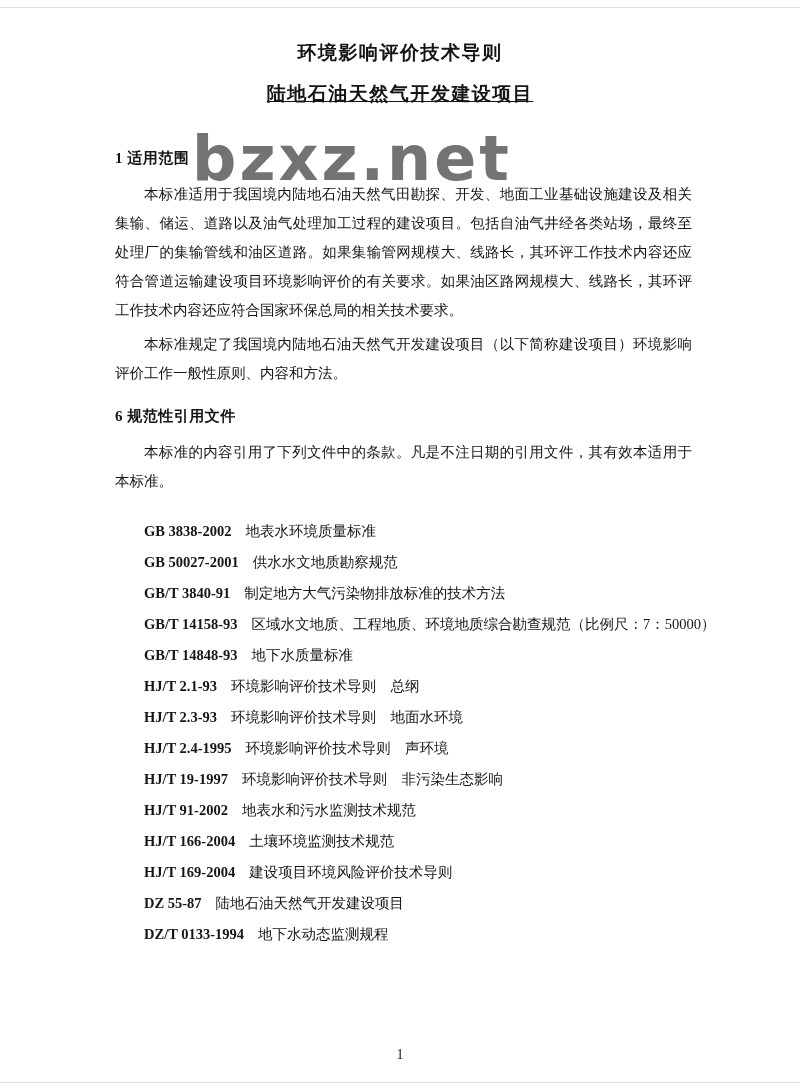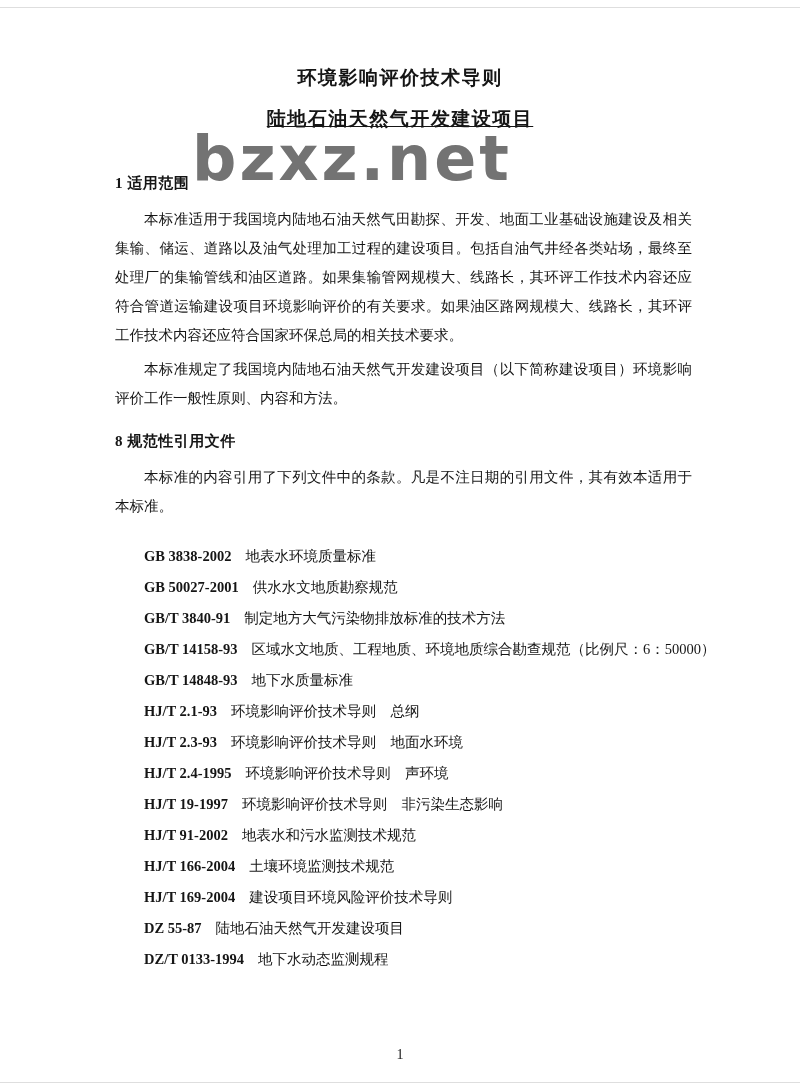--- a/index.html
+++ b/index.html
@@ -32,21 +32,21 @@
     font-size: 62px;
     letter-spacing: 3px;
     color: #737373;
     user-select: none;
   }
 
   .titles {
     position: relative;
     z-index: 1;
     text-align: center;
-    padding-top: 68px;
+    padding-top: 43px;
   }
   .title-line {
     font-size: 19px;
     font-weight: bold;
     letter-spacing: 1.5px;
     line-height: 1;
   }
   .title-line + .title-line { margin-top: 22px; text-decoration: underline; }
 
   .content {
@@ -106,28 +106,28 @@
   <div class="titles">
     <div class="title-line">环境影响评价技术导则</div>
     <div class="title-line">陆地石油天然气开发建设项目</div>
   </div>
 
   <div class="content">
     <div class="section-heading">1 适用范围</div>
     <p class="para">本标准适用于我国境内陆地石油天然气田勘探、开发、地面工业基础设施建设及相关集输、储运、道路以及油气处理加工过程的建设项目。包括自油气井经各类站场，最终至处理厂的集输管线和油区道路。如果集输管网规模大、线路长，其环评工作技术内容还应符合管道运输建设项目环境影响评价的有关要求。如果油区路网规模大、线路长，其环评工作技术内容还应符合国家环保总局的相关技术要求。</p>
     <p class="para">本标准规定了我国境内陆地石油天然气开发建设项目（以下简称建设项目）环境影响评价工作一般性原则、内容和方法。</p>
 
-    <div class="section-heading second">8 规范性引用文件</div>
+    <div class="section-heading second">6 规范性引用文件</div>
     <p class="para">本标准的内容引用了下列文件中的条款。凡是不注日期的引用文件，其有效本适用于本标准。</p>
 
     <ul class="refs">
       <li><span class="code">GB 3838-2002</span><span>地表水环境质量标准</span></li>
       <li><span class="code">GB 50027-2001</span><span>供水水文地质勘察规范</span></li>
       <li><span class="code">GB/T 3840-91</span><span>制定地方大气污染物排放标准的技术方法</span></li>
-      <li><span class="code">GB/T 14158-93</span><span>区域水文地质、工程地质、环境地质综合勘查规范（比例尺：6：50000）</span></li>
+      <li><span class="code">GB/T 14158-93</span><span>区域水文地质、工程地质、环境地质综合勘查规范（比例尺：7：50000）</span></li>
       <li><span class="code">GB/T 14848-93</span><span>地下水质量标准</span></li>
       <li><span class="code">HJ/T 2.1-93</span><span>环境影响评价技术导则　总纲</span></li>
       <li><span class="code">HJ/T 2.3-93</span><span>环境影响评价技术导则　地面水环境</span></li>
       <li><span class="code">HJ/T 2.4-1995</span><span>环境影响评价技术导则　声环境</span></li>
       <li><span class="code">HJ/T 19-1997</span><span>环境影响评价技术导则　非污染生态影响</span></li>
       <li><span class="code">HJ/T 91-2002</span><span>地表水和污水监测技术规范</span></li>
       <li><span class="code">HJ/T 166-2004</span><span>土壤环境监测技术规范</span></li>
       <li><span class="code">HJ/T 169-2004</span><span>建设项目环境风险评价技术导则</span></li>
       <li><span class="code">DZ 55-87</span><span>陆地石油天然气开发建设项目</span></li>
       <li><span class="code">DZ/T 0133-1994</span><span>地下水动态监测规程</span></li>

